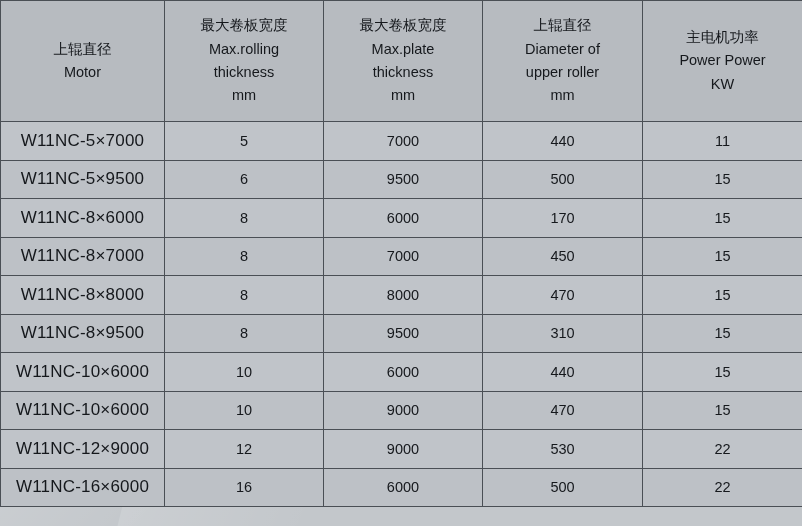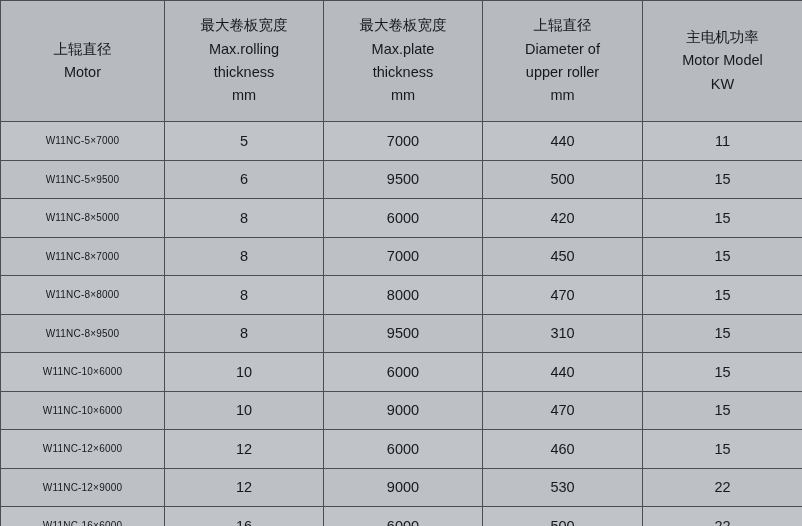--- a/index.html
+++ b/index.html
@@ -70,21 +70,21 @@
   tbody td {
     height: 37.5px;
     font-size: 14.5px;
     background: #c0c4c9;
     padding: 0 4px;
   }
   tbody tr:nth-child(even) td {
     background: #bdc1c6;
   }
   td.model {
-    font-size: 10px;
+    font-size: 17px;
     letter-spacing: 0.2px;
   }
   col.c-model { width: 164px; }
   col.c-thick { width: 159px; }
   col.c-width { width: 159px; }
   col.c-diam  { width: 160px; }
   col.c-power { width: 160px; }
 </style>
 </head>
 <body>
@@ -120,45 +120,45 @@
             <span class="hl">mm</span>
           </th>
         <th>
             <span class="hl">上辊直径</span>
             <span class="hl">Diameter of</span>
             <span class="hl">upper roller</span>
             <span class="hl">mm</span>
           </th>
         <th>
             <span class="hl">主电机功率</span>
-            <span class="hl">Motor Model</span>
+            <span class="hl">Power Power</span>
             <span class="hl">KW</span>
           </th>
       </tr>
     </thead>
     <tbody>
         <tr>
           <td class="model">W11NC-5×7000</td>
           <td>5</td>
           <td>7000</td>
           <td>440</td>
           <td>11</td>
         </tr>
         <tr>
           <td class="model">W11NC-5×9500</td>
           <td>6</td>
           <td>9500</td>
           <td>500</td>
           <td>15</td>
         </tr>
         <tr>
-          <td class="model">W11NC-8×5000</td>
+          <td class="model">W11NC-8×6000</td>
           <td>8</td>
           <td>6000</td>
-          <td>420</td>
+          <td>170</td>
           <td>15</td>
         </tr>
         <tr>
           <td class="model">W11NC-8×7000</td>
           <td>8</td>
           <td>7000</td>
           <td>450</td>
           <td>15</td>
         </tr>
         <tr>
@@ -180,27 +180,20 @@
           <td>10</td>
           <td>6000</td>
           <td>440</td>
           <td>15</td>
         </tr>
         <tr>
           <td class="model">W11NC-10×6000</td>
           <td>10</td>
           <td>9000</td>
           <td>470</td>
-          <td>15</td>
-        </tr>
-        <tr>
-          <td class="model">W11NC-12×6000</td>
-          <td>12</td>
-          <td>6000</td>
-          <td>460</td>
           <td>15</td>
         </tr>
         <tr>
           <td class="model">W11NC-12×9000</td>
           <td>12</td>
           <td>9000</td>
           <td>530</td>
           <td>22</td>
         </tr>
         <tr>

